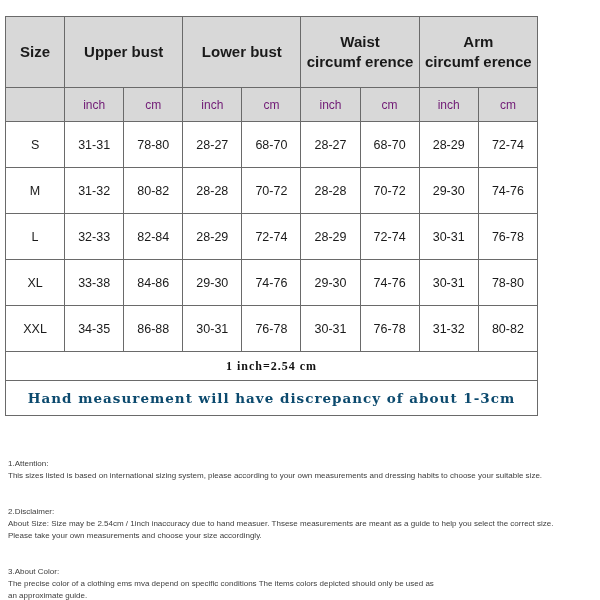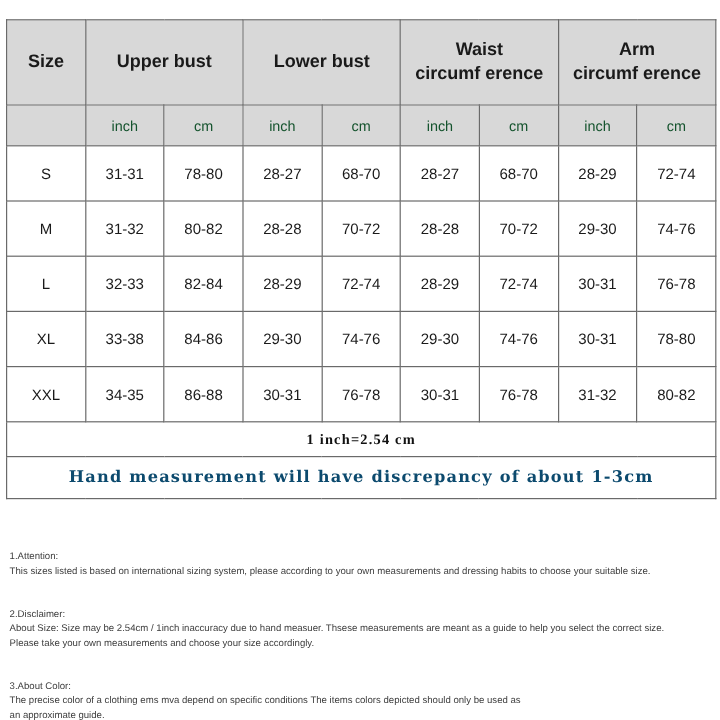--- a/index.html
+++ b/index.html
@@ -11,21 +11,21 @@
   .page {
     position: relative;
     width: 600px;
     height: 600px;
     background: #ffffff;
     overflow: hidden;
   }
   table.size-table {
     border-collapse: collapse;
     table-layout: fixed;
-    width: 592px;
+    width: 533px;
     margin: 16px 0 0 5px;
   }
   .size-table th, .size-table td {
     border: 1px solid #6a6a6a;
     text-align: center;
     vertical-align: middle;
     padding: 0;
     overflow: hidden;
   }
   tr.group-row th {
@@ -35,21 +35,21 @@
     font-weight: bold;
     color: #1a1a1a;
     white-space: pre-line;
     line-height: 1.35;
   }
   tr.unit-row th {
     height: 33px;
     background: #d8d8d8;
     font-size: 12px;
     font-weight: normal;
-    color: #14532d;
+    color: #701a75;
   }
   tr.data-row td {
     height: 45px;
     font-size: 12.5px;
     color: #1a1a1a;
     background: #ffffff;
   }
   tr.conv-row td {
     height: 28px;
     font-family: Liberation Serif, serif;

